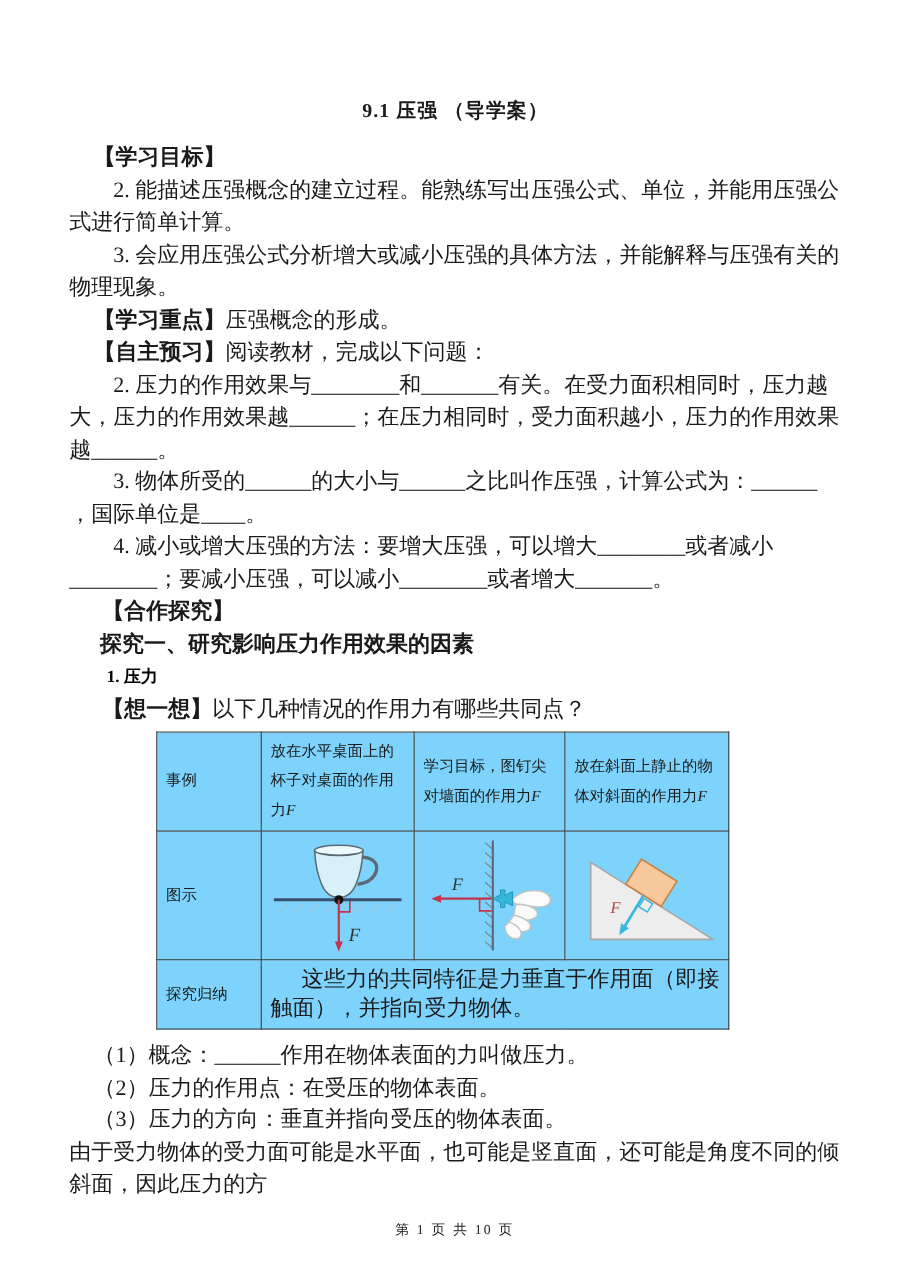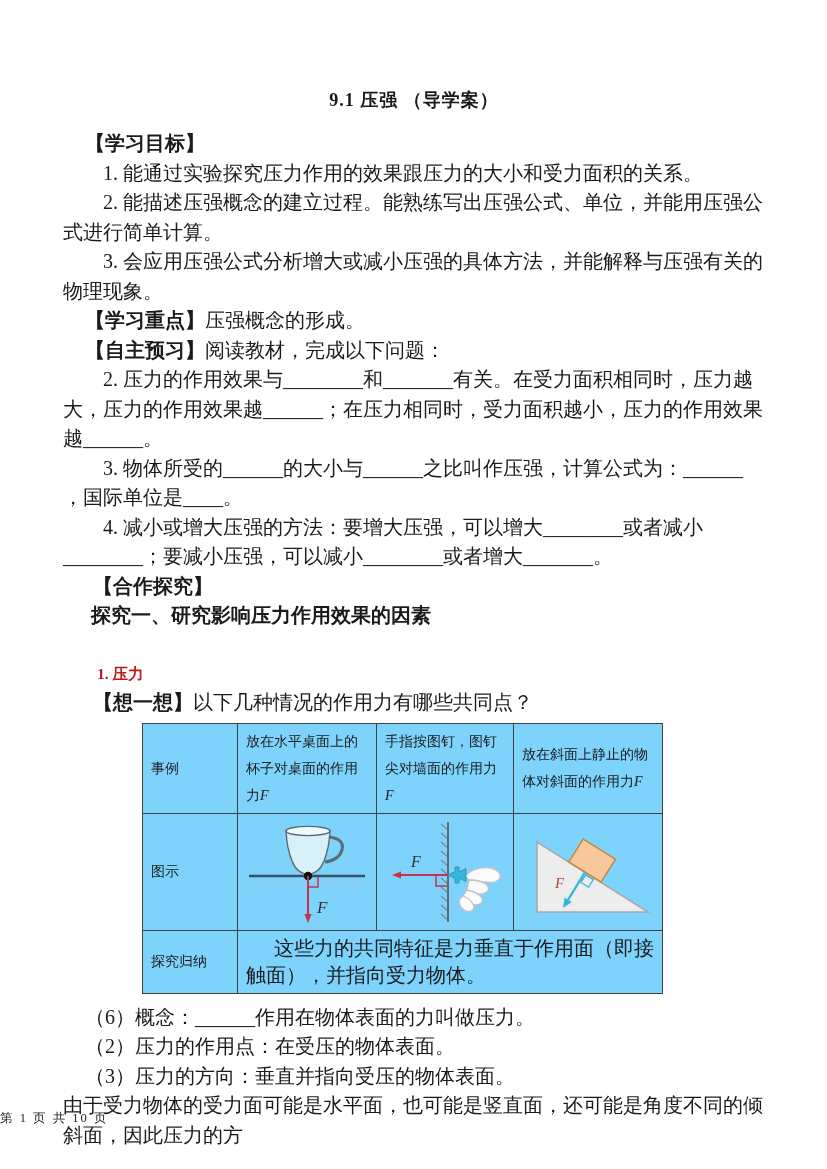--- a/index.html
+++ b/index.html
@@ -20,25 +20,24 @@
     font-weight:bold;
     margin:0 0 17px 0;
     letter-spacing:1px;
   }
   p{margin:0;font-size:20px;line-height:29.5px;}
   .b{font-weight:bold;}
   .ind1{text-indent:22px;}   
   .ind2{text-indent:40px;}   
   .ind3{text-indent:30px;}   
   .subtopic{
-    color:#b91c1c;
+    color:#000000;
     font-weight:bold;
     font-size:15.5px;
     text-indent:34px;
-    margin-top:28px;
   }
   .inquiry{font-weight:bold;text-indent:28px;}
 
   table.cases{
     border-collapse:collapse;
     table-layout:fixed;
     margin:5px 0 9px 79px;
   }
   table.cases td{
     border:1.5px solid #404040;
@@ -51,35 +50,35 @@
   }
   td.rowhead{text-align:left;}
   td.case-cell{vertical-align:top;padding-top:6px;}
   td.diagram-cell{text-align:center;padding:2px;vertical-align:middle;}
   td.concl-cell{vertical-align:middle;}
   .concl-text{text-indent:28px;font-size:20px;line-height:27px;}
   .force-sym{font-style:italic;font-family:"Liberation Serif",serif;}
   .footer{
     position:absolute;
     left:0;right:0;bottom:42px;
+    text-align:center;
     font-size:12.5px;
     letter-spacing:2px;
     color:#222;
   }
   svg{display:block;margin:0 auto;}
 </style>
 </head>
 <body>
 
 <div class="page">
 
   <h1 class="title">9.1 压强 （导学案）</h1>
 
   <p class="ind1"><span class="b">【学习目标】</span></p>
-  <p class="ind2">1. 能通过实验探究压力作用的效果跟压力的大小和受力面积的关系。</p>
   <p class="ind2">2. 能描述压强概念的建立过程。能熟练写出压强公式、单位，并能用压强公式进行简单计算。</p>
   <p class="ind2">3. 会应用压强公式分析增大或减小压强的具体方法，并能解释与压强有关的物理现象。</p>
 
   <p class="ind1"><span class="b">【学习重点】</span><span>压强概念的形成。</span></p>
 
 
   <p class="ind1"><span class="b">【自主预习】</span><span>阅读教材，完成以下问题：</span></p>
 
   <p class="ind2">2. 压力的作用效果与________和_______有关。在受力面积相同时，压力越大，压力的作用效果越______；在压力相同时，受力面积越小，压力的作用效果越______。</p>
   <p class="ind2">3. 物体所受的______的大小与______之比叫作压强，计算公式为：______ ，国际单位是____。</p>
@@ -94,21 +93,21 @@
     <colgroup>
       <col style="width:95px">
         <col style="width:129px">
         <col style="width:126px">
         <col style="width:141px">
     </colgroup>
     <tbody>
         <tr>
       <td class="rowhead" style="height:88px">事例</td>
       <td class="case-cell"><span>放在水平桌面上的杯子对桌面的作用力</span><span class="force-sym">F</span></td>
-      <td class="case-cell"><span>手指按图钉，图钉尖对墙面的作用力</span><span class="force-sym">F</span></td>
+      <td class="case-cell"><span>学习目标，图钉尖对墙面的作用力</span><span class="force-sym">F</span></td>
       <td class="case-cell"><span>放在斜面上静止的物体对斜面的作用力</span><span class="force-sym">F</span></td>
     </tr>
     <tr>
       <td class="rowhead" style="height:112px">图示</td>
 
       <td class="diagram-cell">
         <svg width="122" height="106" viewBox="0 0 122 106">
           <g stroke="#9CC3E0" stroke-width="1.4">
             <line x1="16" y1="60" x2="7" y2="69"></line>
                 <line x1="30" y1="60" x2="21" y2="69"></line>
@@ -176,20 +175,20 @@
     </tr>
     <tr>
       <td class="rowhead" style="height:58px">探究归纳</td>
       <td class="concl-cell" colspan="3">
         <div class="concl-text">这些力的共同特征是力垂直于作用面（即接触面），并指向受力物体。</div>
       </td>
     </tr>
   </tbody>
     </table>
 
-  <p class="ind1">（6）概念：______作用在物体表面的力叫做压力。</p>
+  <p class="ind1">（1）概念：______作用在物体表面的力叫做压力。</p>
   <p class="ind1">（2）压力的作用点：在受压的物体表面。</p>
   <p class="ind1">（3）压力的方向：垂直并指向受压的物体表面。</p>
   <p>由于受力物体的受力面可能是水平面，也可能是竖直面，还可能是角度不同的倾斜面，因此压力的方</p>
 
   <div class="footer">第 1 页 共 10 页</div>
 
 </div>
 
 </body></html>

